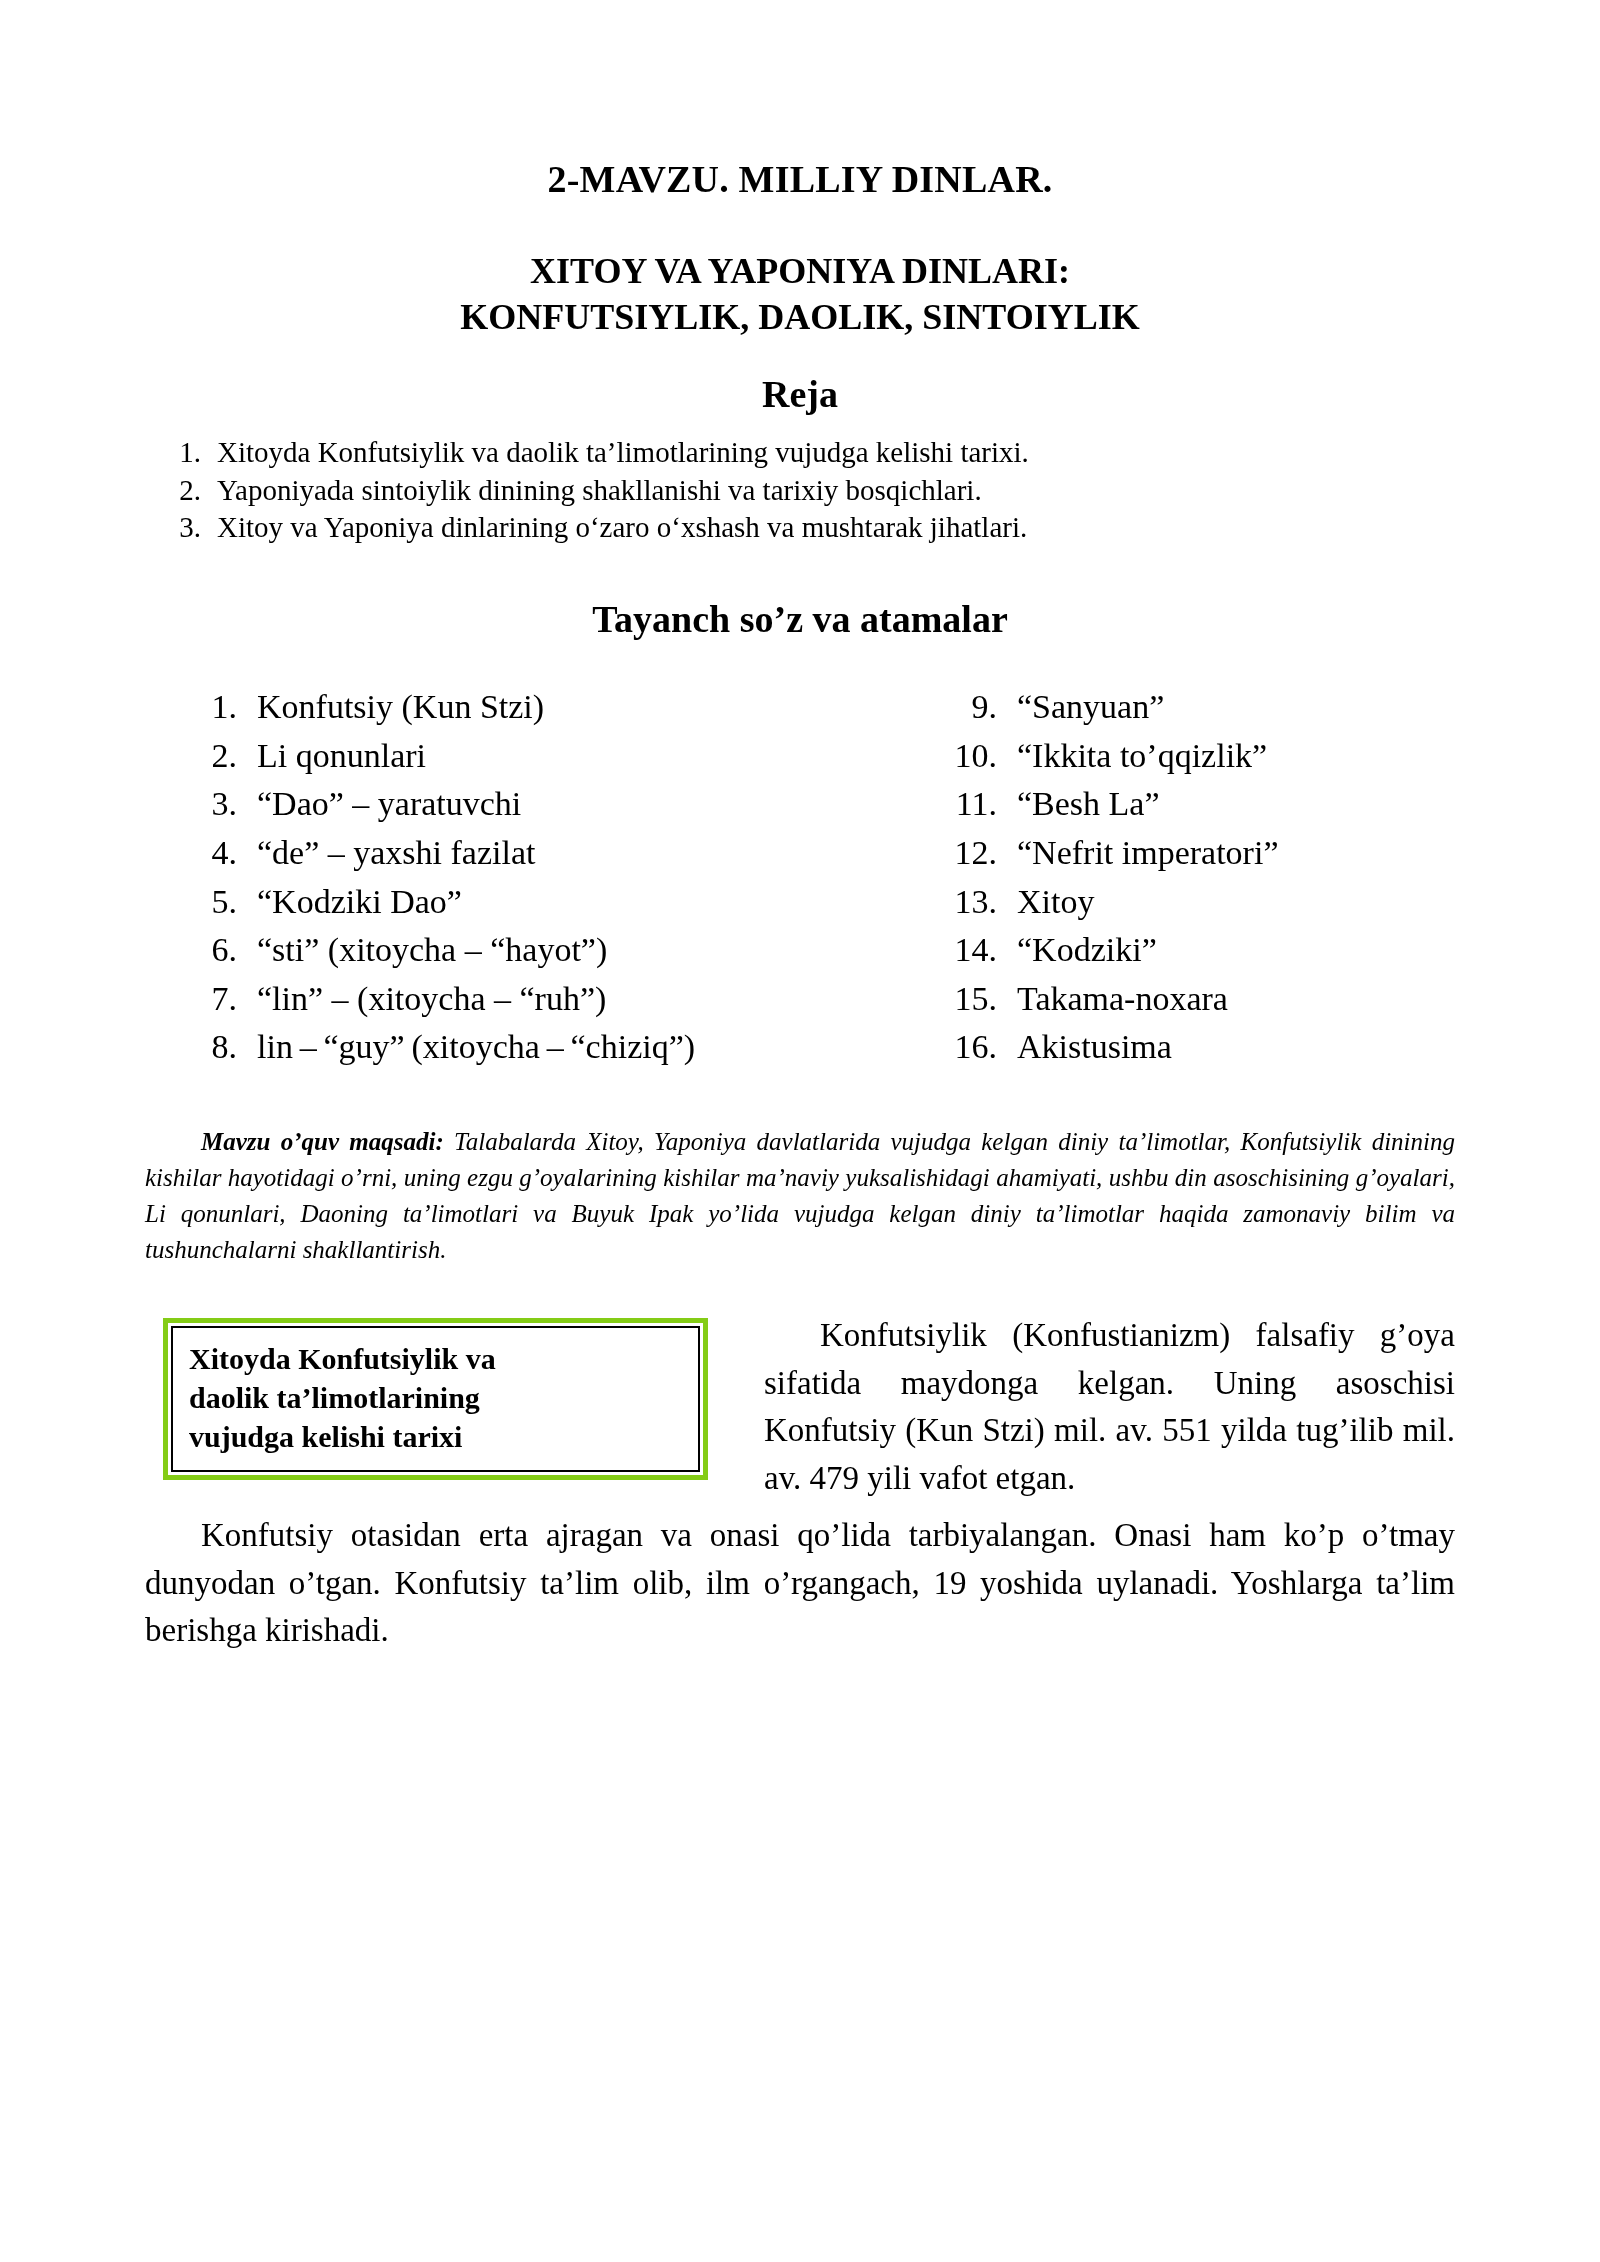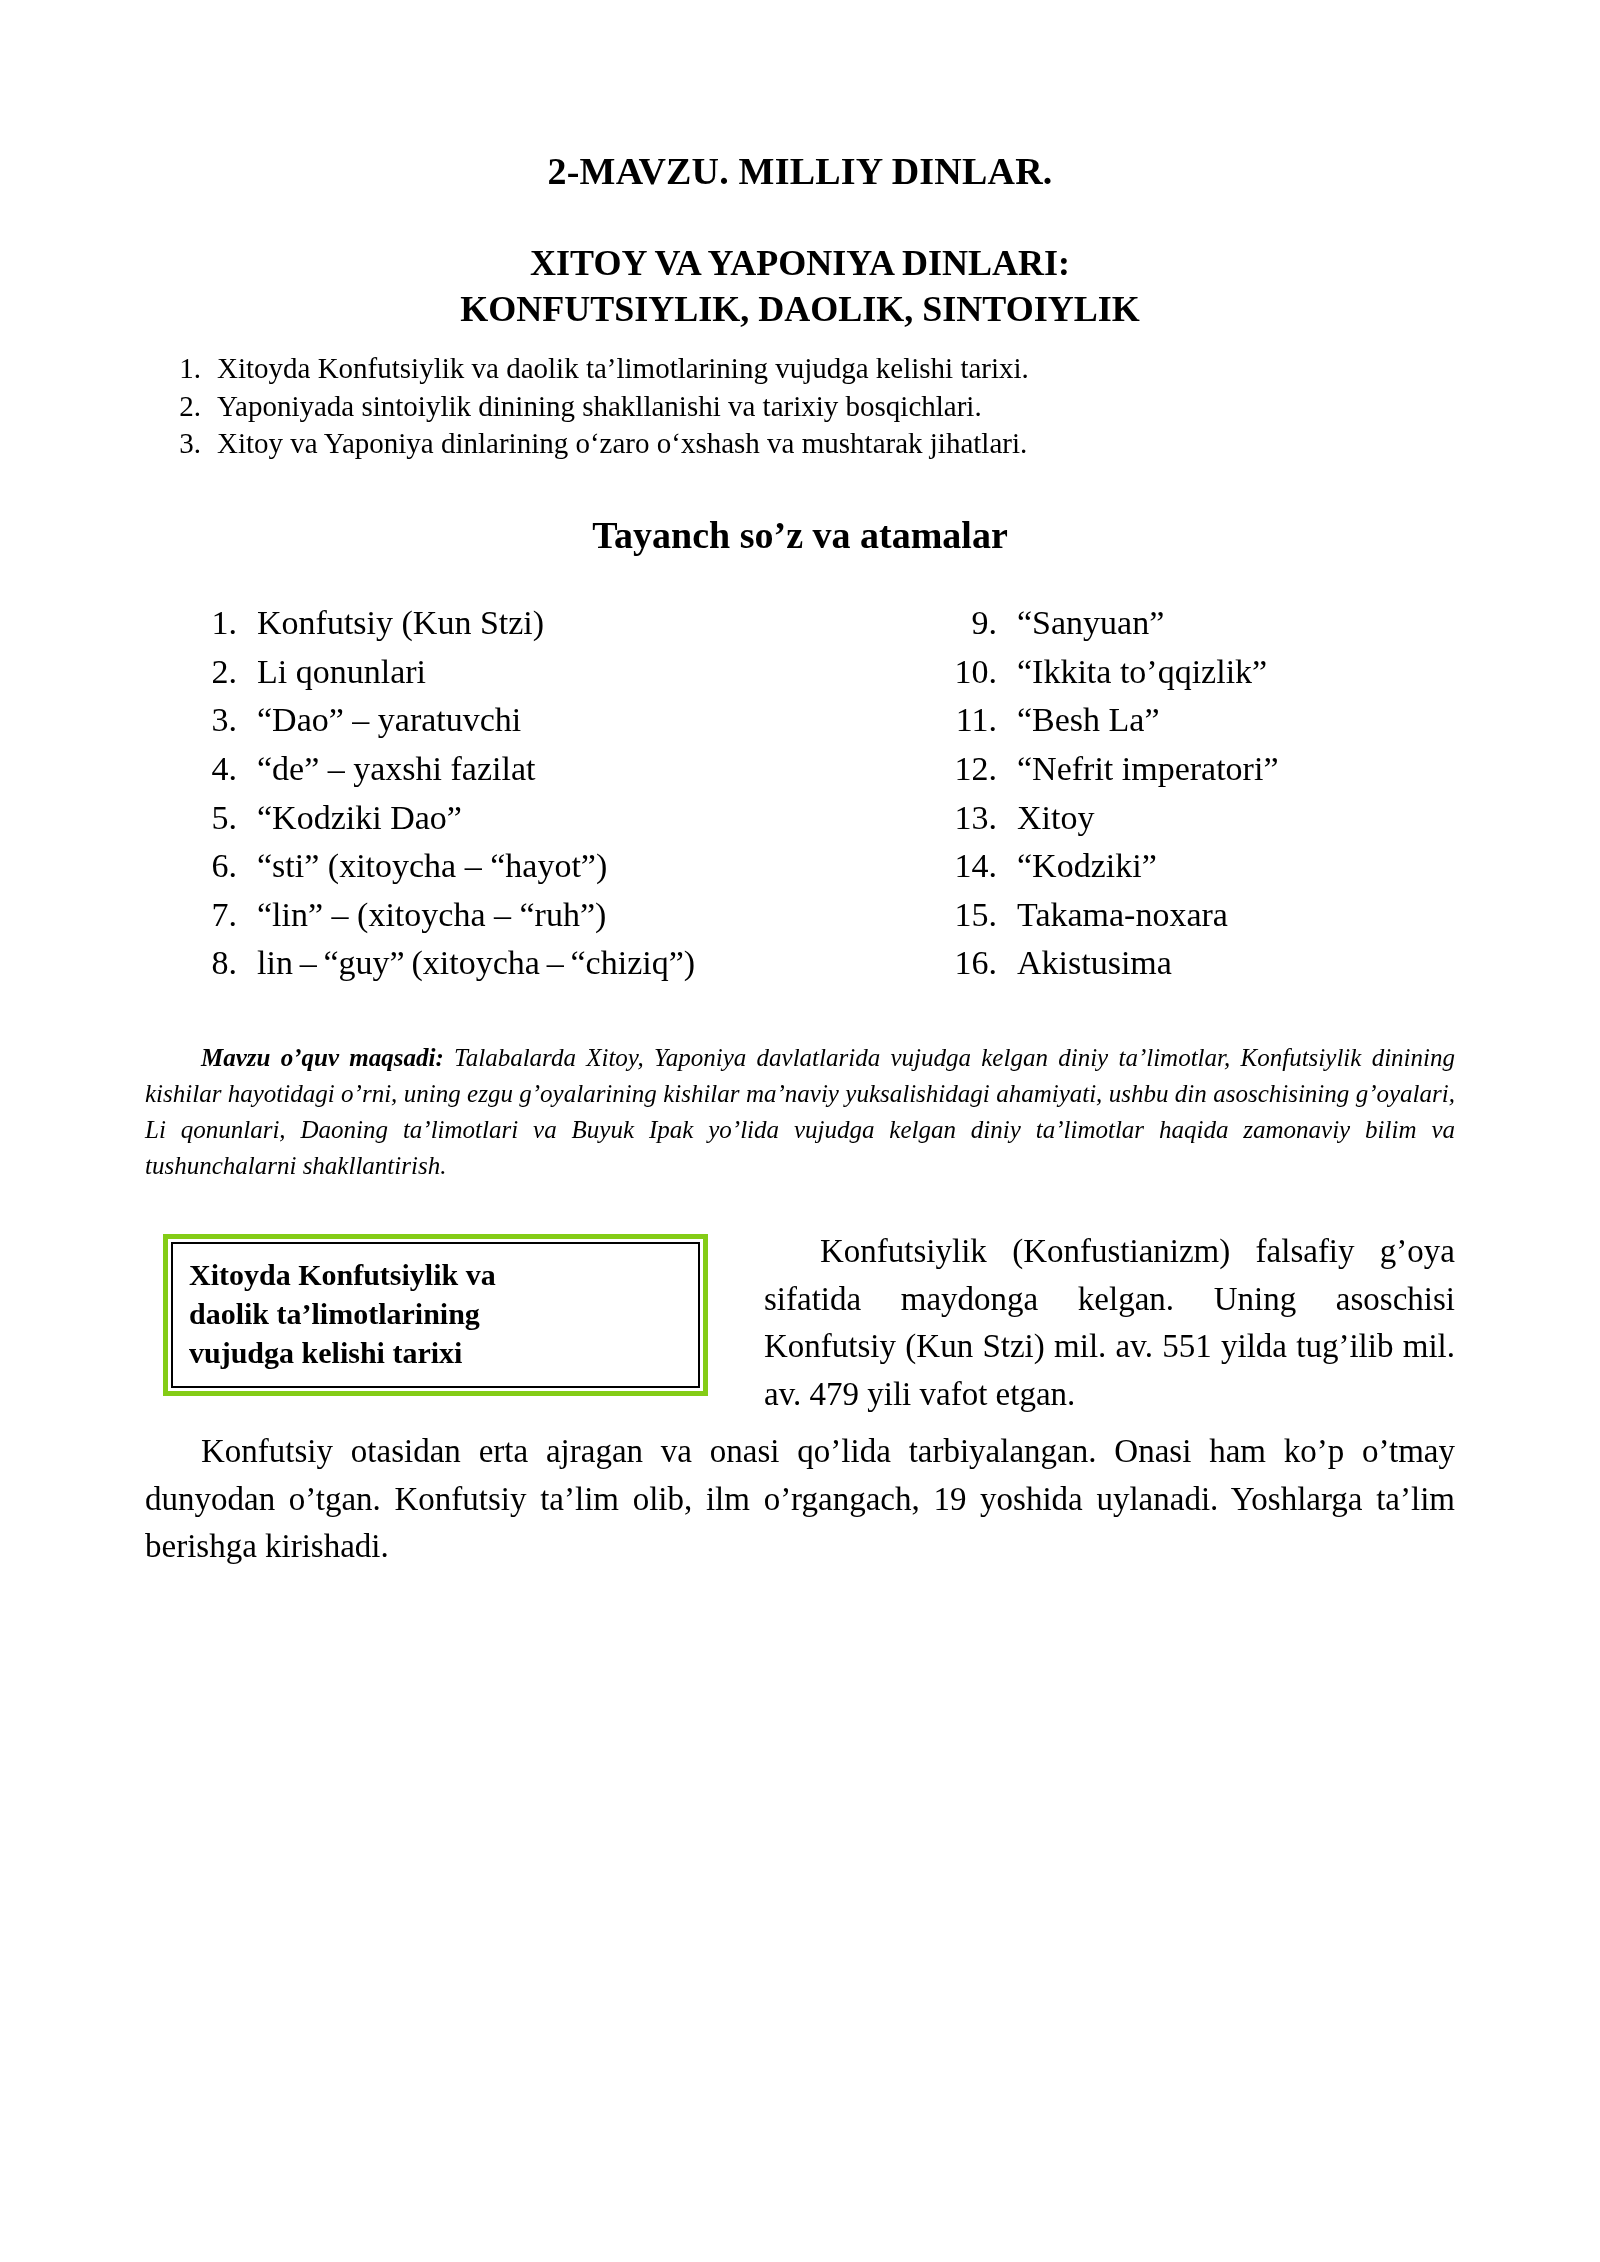--- a/index.html
+++ b/index.html
@@ -12,21 +12,21 @@
     height: 2262px;
     font-family: "Liberation Serif", "DejaVu Serif", serif;
     color: #000000;
     position: relative;
     overflow: hidden;
   }
   .page {
     width: 1600px;
     height: 2262px;
     box-sizing: border-box;
-    padding: 0 145px;
+    padding: 8px 145px;
     position: relative;
   }
 
   
   .doc-title {
     text-align: center;
     font-weight: bold;
     font-size: 38px;
     letter-spacing: 0.2px;
     margin: 0;
@@ -166,20 +166,21 @@
 
 <div class="page">
 
   <h1 class="doc-title">2-MAVZU. MILLIY DINLAR.</h1>
 
   <h2 class="doc-subtitle">
     <span>XITOY VA YAPONIYA DINLARI:</span><br>
     <span>KONFUTSIYLIK, DAOLIK, SINTOIYLIK</span>
   </h2>
 
+  <h3 class="section-heading">Reja</h3>
 
   <ul class="reja-list">
     <li>
       <span class="reja-num">1.</span>
       <span class="reja-text">Xitoyda Konfutsiylik va daolik ta’limotlarining vujudga kelishi tarixi.</span>
     </li>
     <li>
       <span class="reja-num">2.</span>
       <span class="reja-text">Yaponiyada sintoiylik dinining shakllanishi va tarixiy bosqichlari.</span>
     </li>

